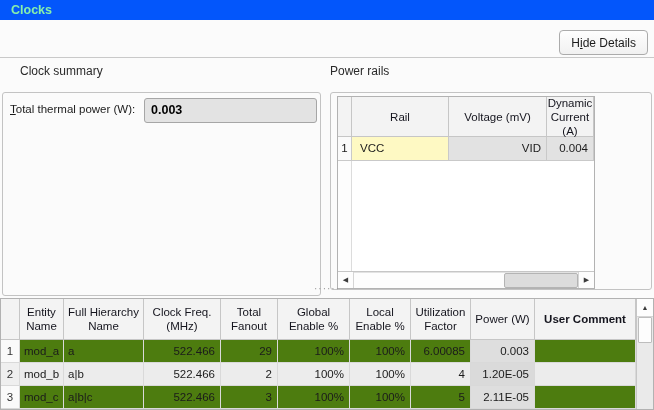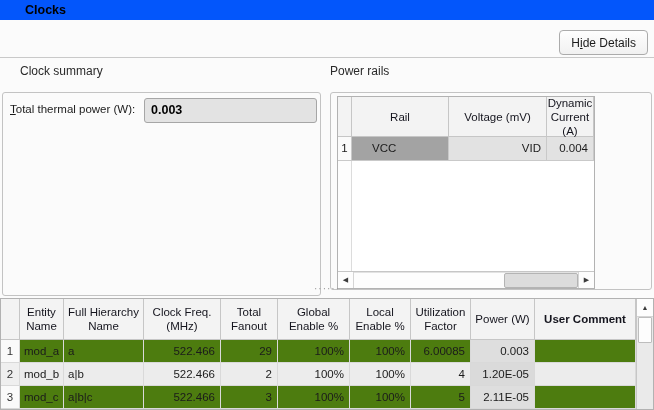--- a/index.html
+++ b/index.html
@@ -9,23 +9,23 @@
     font-family:"Liberation Sans", sans-serif;
     font-size:12px;
     color:#1b1b1b;
     background:#fbfbfb;
   }
   .u { text-decoration:underline; }
 
   
   .titlebar {
     position:absolute; left:0; top:0; width:654px; height:20px;
-    background:#0356fb; color:#000000;
+    background:#0356fb; color:#86efac;
     font-weight:bold; font-size:12.5px;
-    line-height:20px; padding-left:25px;
+    line-height:20px; padding-left:11px;
   }
 
   
   .btn {
     position:absolute; right:6px; top:30px; height:25px;
     padding:0 11px; font-size:12px; color:#1b1b1b;
     background:linear-gradient(#fefefe,#f1f1f1);
     border:1px solid #ababab; border-radius:4px;
     font-family:"Liberation Sans", sans-serif;
   }
@@ -67,21 +67,21 @@
   .r-row { display:flex; height:24px; flex:none; }
   .r-row > div {
     border-right:1px solid #c9c9c9; border-bottom:1px solid #c9c9c9;
     line-height:23px; font-size:11.5px; overflow:hidden; white-space:nowrap;
   }
   .c-num  { width:14px; flex:none; }
   .c-rail { width:97px; flex:none; }
   .c-volt { width:98px; flex:none; }
   .c-dyn  { flex:1; }
   .r-row .c-num  { background:#fafafa; text-align:center; }
-  .r-row .c-rail { background:#a3a3a3; padding-left:20px; }
+  .r-row .c-rail { background:#fef9c3; padding-left:8px; }
   .r-row .c-volt { background:#e2e2e2; text-align:right; padding-right:5px; }
   .r-row .c-dyn  { background:#e2e2e2; text-align:right; padding-right:5px; }
   .r-viewport { flex:1; background:#ffffff; position:relative; }
   .r-viewport .rowhdr-strip {
     position:absolute; left:0; top:0; bottom:0; width:14px;
     border-right:1px solid #dcdcdc; background:#fdfdfd;
   }
 
   
   .hscroll { height:17px; flex:none; display:flex; border-top:1px solid #c6c6c6; background:#fdfdfd; }

